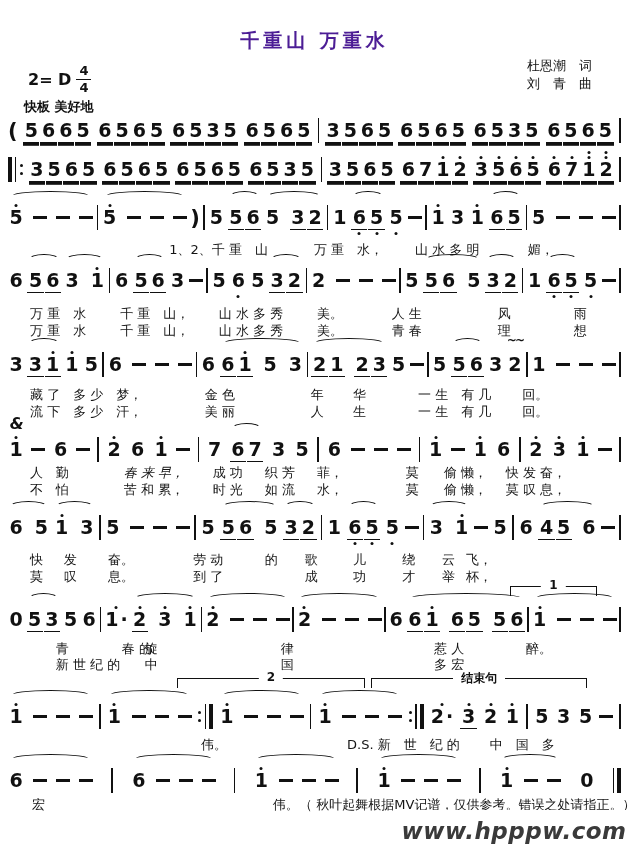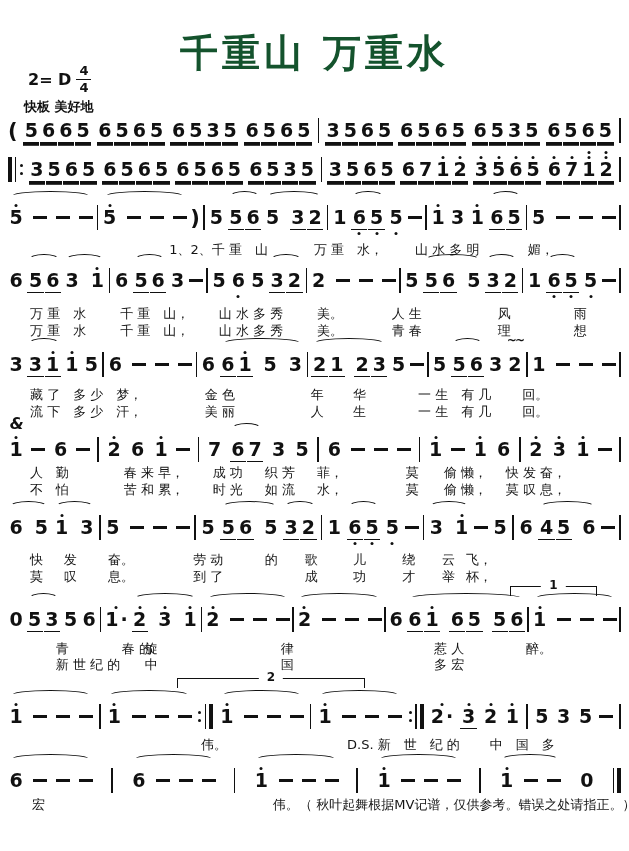--- a/index.html
+++ b/index.html
@@ -1,20 +1,20 @@
 <!DOCTYPE html>
 <html><head>
 <meta charset="utf-8">
 <style>
   html,body{margin:0;padding:0;background:#e8e8e8;}
   .page{position:relative;width:629px;height:851px;background:#ffffff;
         font-family:"DejaVu Sans",sans-serif;color:#111;overflow:hidden;margin:0 auto;}
   
   .title{position:absolute;top:28px;left:0;right:0;text-align:center;
-         font-size:38px;font-weight:700;letter-spacing:4px;color:#14532d;}
+         font-size:19px;font-weight:700;letter-spacing:4px;color:#4c1d95;}
   .subtitle{position:absolute;top:80px;left:0;right:0;text-align:center;
             font-size:13px;font-weight:700;}
   .keysig{position:absolute;left:28px;top:64px;font-size:16px;font-weight:700;
           display:flex;align-items:center;gap:5px;}
   .frac{display:inline-flex;flex-direction:column;align-items:center;line-height:1.05;
         font-size:13px;font-weight:700;}
   .frac .num{border-bottom:1.6px solid #111;padding:0 3px 1px;}
   .frac .den{padding:1px 3px 0;}
   .tempo{position:absolute;left:24px;top:98px;font-size:13px;font-weight:700;}
   .credits{position:absolute;right:37px;top:57px;font-size:13px;line-height:18px;
@@ -59,20 +59,24 @@
 <div class="page">
   <div class="title">千重山 万重水</div>
   <div class="keysig">
     <span>2= D</span>
     <span class="frac">
       <span class="num">4</span>
       <span class="den">4</span>
     </span>
   </div>
   <div class="tempo">快板 美好地</div>
+  <div class="credits">
+    <div>杜恩潮　词</div>
+    <div>刘　青　曲</div>
+  </div>
 
   <div id="systems">
       <div class="sys" style="top: 118px;">
         <div class="row">
           <span class="paren">(</span>
           <span class="grp">
             <span class="note u2" style="margin-left: 0px;">5</span>
             <span class="note u2" style="margin-left: 1px;">6</span>
             <span class="note u2" style="margin-left: 1px;">6</span>
             <span class="note u2" style="margin-left: 1px;">5</span>
@@ -643,21 +647,21 @@
           </span>
           <span class="grp">
             <span class="dash" style="margin-left: 0px;"></span>
           </span>
           <span class="bar">
             <span class="bl-thin"></span>
           </span>
         </div>
         <span class="lyr" style="top: 27px; left: 3.6%;">人</span>
         <span class="lyr" style="top: 27px; left: 7.8%;">勤</span>
-        <span class="lyr" style="top: 27px; left: 18.9%;">春 来 早，</span>
+        <span class="lyr" style="top: 27px; left: 18.9%; font-style: italic;">春 来 早，</span>
         <span class="lyr" style="top: 27px; left: 33.4%; text-align: center;">成 功</span>
         <span class="lyr" style="top: 27px; left: 41.9%;">织 芳</span>
         <span class="lyr" style="top: 27px; left: 50.4%;">菲，</span>
         <span class="lyr" style="top: 27px; left: 64.9%;">莫</span>
         <span class="lyr" style="top: 27px; left: 71.1%;">偷 懒，</span>
         <span class="lyr" style="top: 27px; left: 81.2%;">快 发 奋，</span>
         <span class="lyr" style="top: 44px; left: 3.6%;">不</span>
         <span class="lyr" style="top: 44px; left: 7.8%;">怕</span>
         <span class="lyr" style="top: 44px; left: 18.9%;">苦 和 累，</span>
         <span class="lyr" style="top: 44px; left: 33.4%;">时 光</span>
@@ -889,20 +893,23 @@
         <span class="lyr" style="top: 33px; left: 84.5%;">醉。</span>
         <span class="lyr" style="top: 49px; left: 7.8%;">新 世 纪 的</span>
         <span class="lyr" style="top: 49px; left: 22.3%;">中</span>
         <span class="lyr" style="top: 49px; left: 44.5%;">国</span>
         <span class="lyr" style="top: 49px; left: 69.5%;">多 宏</span>
       </div>
       <div class="sys" style="top: 704px;">
         <div class="volta" style="left: 27.6%; width: 30.3%; top: -26px;">
           <span class="lbl">2</span>
         </div>
+        <div class="volta" style="left: 59.2%; width: 35%; top: -26px;">
+          <span class="lbl">结束句</span>
+        </div>
         <div class="row">
           <span class="grp">
             <span class="arc"></span>
             <span class="note" style="margin-left: 0px;">1<span class="da">
                 <span class="dot"></span>
               </span></span>
             <span class="dash" style="margin-left: 9px;"></span>
             <span class="dash" style="margin-left: 9px;"></span>
             <span class="dash" style="margin-left: 9px;"></span>
           </span>
@@ -1059,13 +1066,14 @@
             <span class="bl-thin"></span>
             <span class="bl-thick"></span>
           </span>
         </div>
         <span class="lyr" style="top: 28px; left: 3.9%;">宏</span>
         <span class="lyr" style="top: 28px; left: 43.2%;">伟。</span>
         <span class="lyr" style="top: 28px; left: 47.5%;">（ 秋叶起舞根据MV记谱，仅供参考。错误之处请指正。）</span>
       </div>
     </div>
 
+  <div class="watermark">www.hpppw.com</div>
 </div>
 
 </body></html>

